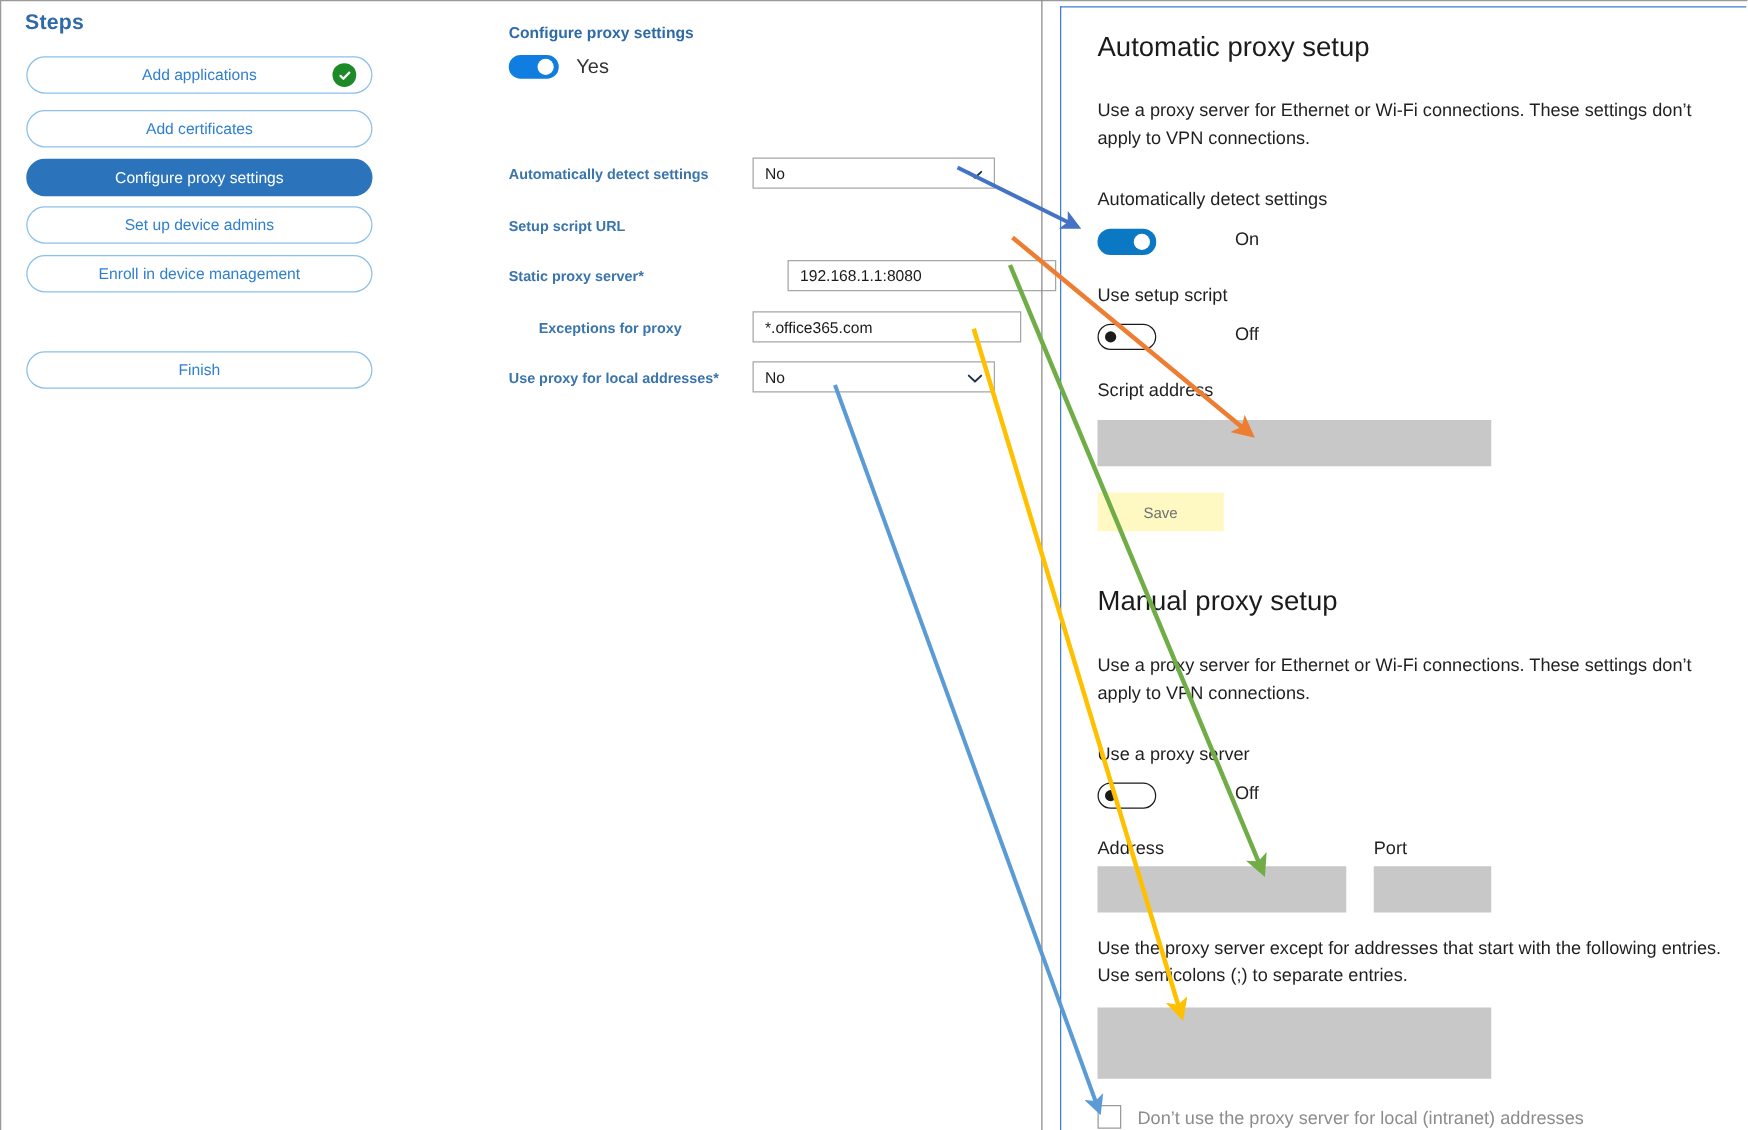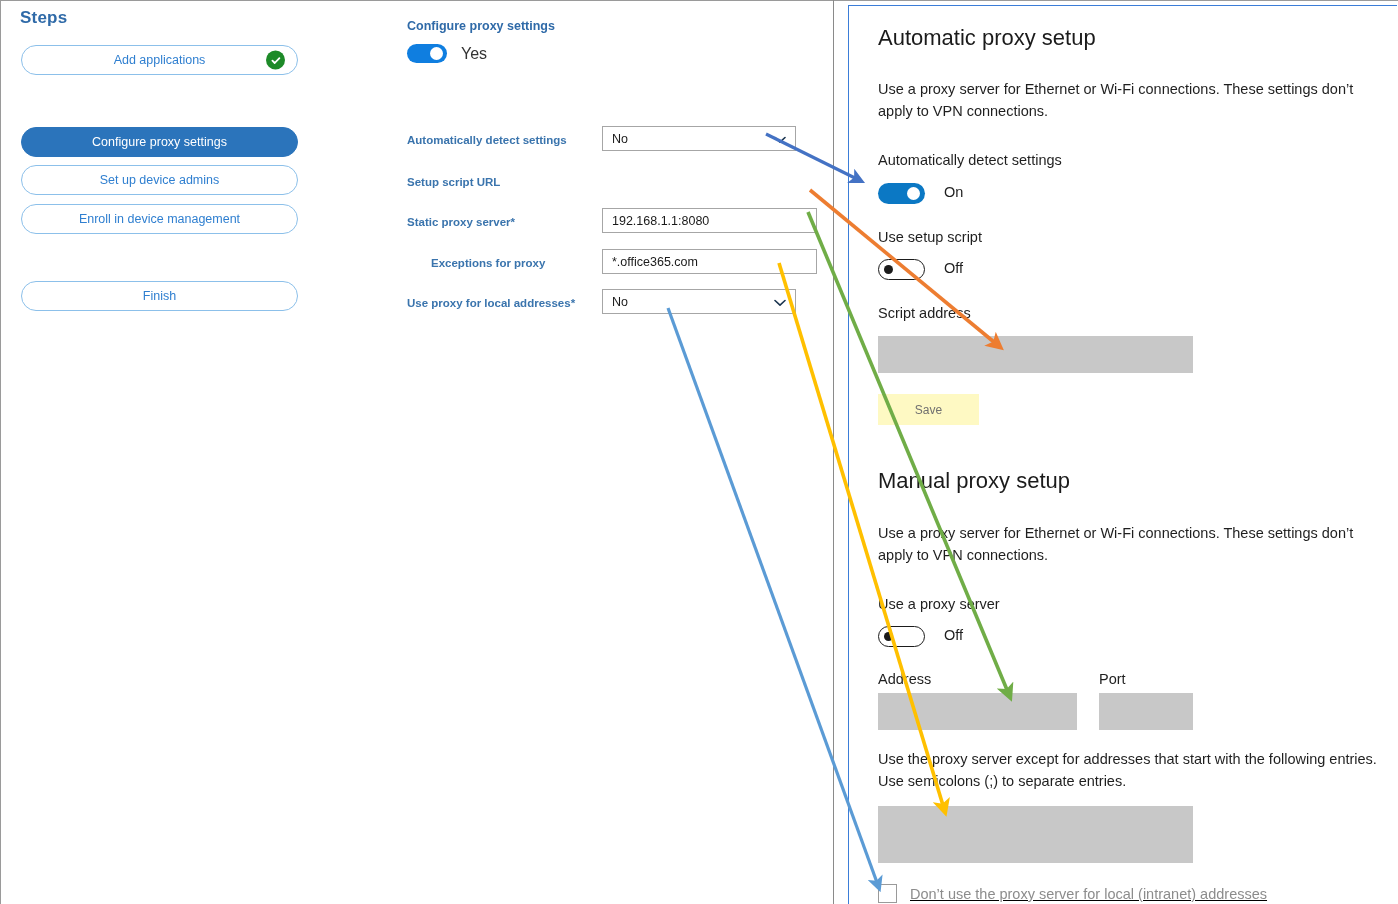--- a/index.html
+++ b/index.html
@@ -94,27 +94,27 @@
   .sh-lab{position:absolute;left:29px;font-size:14.5px;color:#1f1f1f;}
   .sh-sw-on{
     position:absolute;width:47px;height:21px;border-radius:11px;background:#0b78c4;
   }
   .sh-sw-on .k{position:absolute;top:4px;right:5px;width:13px;height:13px;border-radius:50%;background:#ffffff;}
   .sh-sw-off{
     position:absolute;width:47px;height:21px;border-radius:11px;
     background:#ffffff;border:1.6px solid #1b1b1b;box-sizing:border-box;
   }
   .sh-sw-off .k{position:absolute;top:5px;left:5px;width:9px;height:9px;border-radius:50%;background:#1b1b1b;}
-  .sh-swtext{position:absolute;font-size:14.5px;color:#1f1f1f;}
+  .sh-swtext{position:absolute;font-size:14.5px;color:#1f1f1f;margin-left:44px;}
   .sh-box{position:absolute;background:#c8c8c8;}
   .sh-save{
     position:absolute;background:#fef9c3;display:flex;align-items:center;justify-content:center;
     font-size:12px;color:#707070;
   }
-  .sh-cbrow{position:absolute;display:flex;align-items:center;text-decoration:underline;}
+  .sh-cbrow{position:absolute;display:flex;align-items:flex-end;}
   .sh-cb{width:19px;height:19px;border:1.5px solid #9a9a9a;background:#ffffff;box-sizing:border-box;}
   .sh-cbtext{margin-left:13px;font-size:14.5px;color:#8c8c8c;}
 
   
   .arrows{position:absolute;left:0;top:0;width:1398px;height:904px;pointer-events:none;}
 </style>
 </head>
 <body>
 
 <div id="root">
@@ -127,20 +127,23 @@
 
     <div class="step-btn" style="top:45px;">
       <span>Add applications</span>
       <span class="step-check">
         <svg width="12" height="12" viewBox="0 0 12 12">
             <path d="M2.4 6.2 L4.7 8.5 L9.4 3.6" stroke="#ffffff" stroke-width="1.8" fill="none" stroke-linecap="round" stroke-linejoin="round"></path>
           </svg>
       </span>
     </div>
 
+    <div class="step-btn" style="top:88px;">
+      <span>Add certificates</span>
+    </div>
 
     <div class="step-btn active" style="top:127px;">
       <span>Configure proxy settings</span>
     </div>
 
     <div class="step-btn" style="top:165px;">
       <span>Set up device admins</span>
     </div>
 
     <div class="step-btn" style="top:204px;">
@@ -175,21 +178,21 @@
       </span>
     </div>
 
     <div class="f-label" style="top:176px;">
       <span>Setup script URL</span>
     </div>
 
     <div class="f-label" style="top:216px;">
       <span>Static proxy server</span><span class="req">*</span>
     </div>
-    <div class="f-field text" style="top:208px;">
+    <div class="f-field text" style="top:208px;margin-left:28px;">
       <span class="val">192.168.1.1:8080</span>
     </div>
 
     <div class="f-label" style="top:257px;padding-left:24px;">
       <span>Exceptions for proxy</span>
     </div>
     <div class="f-field text" style="top:249px;">
       <span class="val">*.office365.com</span>
     </div>
 

